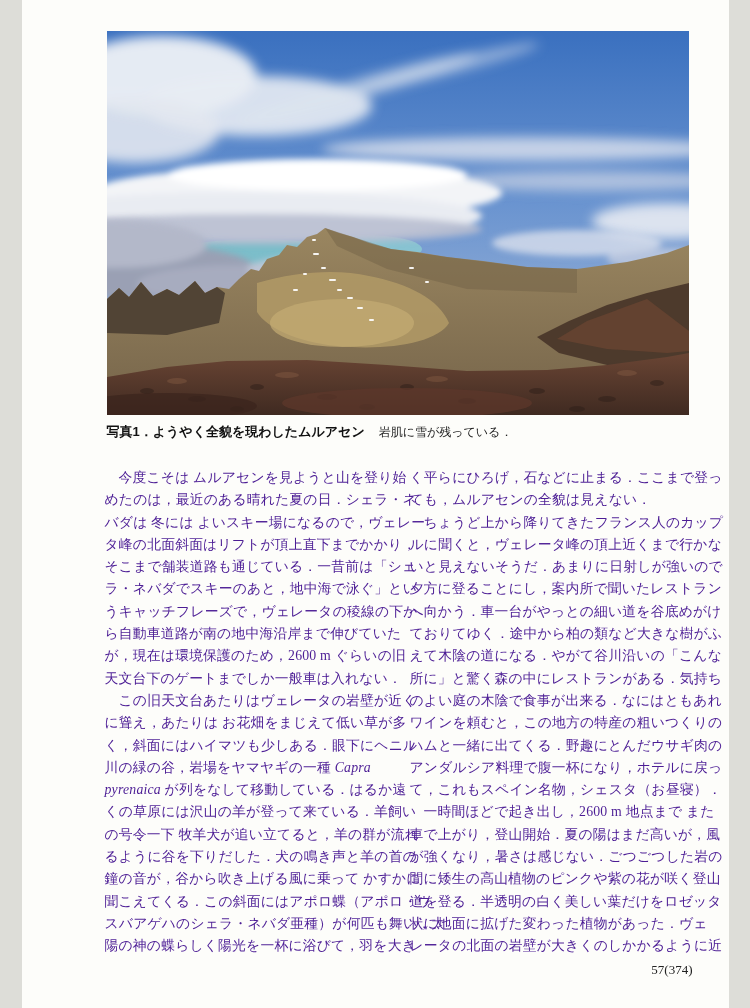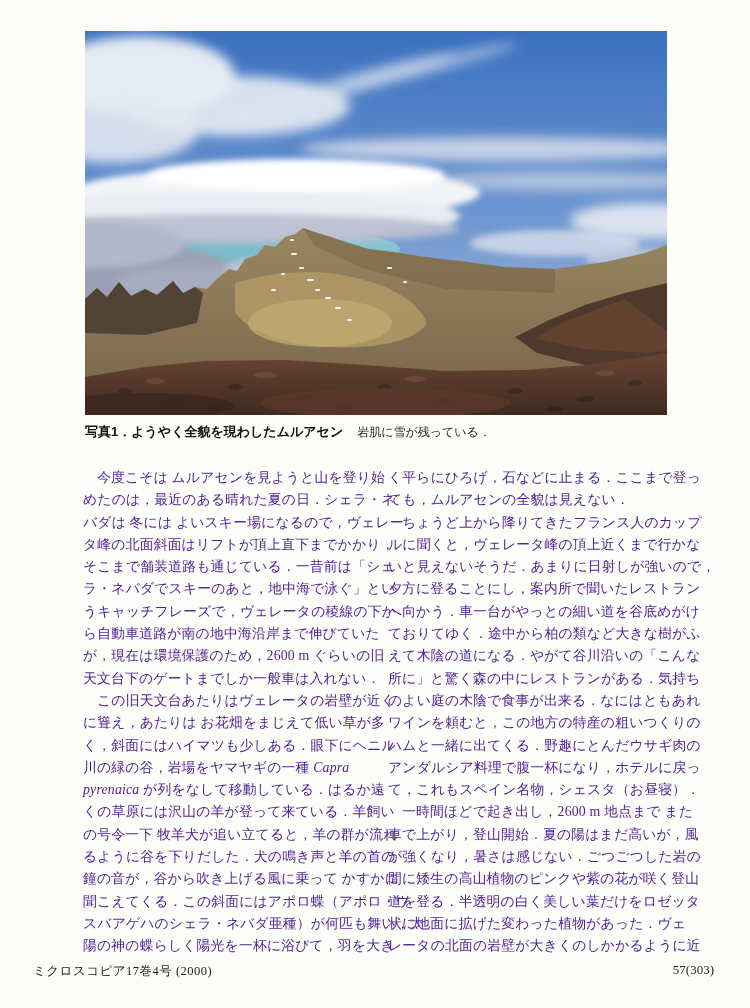--- a/index.html
+++ b/index.html
@@ -1,19 +1,20 @@
 <!DOCTYPE html>
 <html><head>
 <meta charset="utf-8">
 <style>
   html,body{margin:0;padding:0;background:#ddddd8;}
   .page{
-    position:relative;width:750px;height:1008px;margin:0 auto;
+    position:relative;width:694px;height:1008px;margin:0 auto;
     background:#fdfdfa;color:#1c1c1c;overflow:hidden;
     font-family:"Liberation Serif","DejaVu Serif",serif;
+    padding-left:13px;
   }
   .photo{position:absolute;left:85px;top:31px;width:582px;height:384px;}
   .photo svg{display:block;width:100%;height:100%;}
   .caption{
     position:absolute;left:85px;top:423px;width:582px;
     font-family:"Liberation Sans","DejaVu Sans",sans-serif;
     font-size:13px;font-weight:bold;color:#111;white-space:nowrap;
   }
   .caption .cap-note{font-weight:normal;font-size:12px;margin-left:14px;color:#222;}
   .columns{position:absolute;left:83px;top:467px;width:586px;display:flex;gap:24px;}
@@ -140,16 +141,15 @@
 
   <div class="caption">
     <span>写真1．</span><span>ようやく全貌を現わしたムルアセン</span><span class="cap-note">岩肌に雪が残っている．</span>
   </div>
 
   <div class="columns">
     <div class="col">　今度こそは ムルアセンを見ようと山を登り始<br>めたのは，最近のある晴れた夏の日．シェラ・ネ<br>バダは 冬には よいスキー場になるので，ヴェレー<br>タ峰の北面斜面はリフトが頂上直下までかかり，<br>そこまで舗装道路も通じている．一昔前は「シェ<br>ラ・ネバダでスキーのあと，地中海で泳ぐ」とい<br>うキャッチフレーズで，ヴェレータの稜線の下か<br>ら自動車道路が南の地中海沿岸まで伸びていた<br>が，現在は環境保護のため，2600 m ぐらいの旧<br>天文台下のゲートまでしか一般車は入れない．<br>　この旧天文台あたりはヴェレータの岩壁が近く<br>に聳え，あたりは お花畑をまじえて低い草が多<br>く，斜面にはハイマツも少しある．眼下にヘニル<br>川の緑の谷，岩場をヤマヤギの一種 <i>Capra</i><br><i>pyrenaica</i> が列をなして移動している．はるか遠<br>くの草原には沢山の羊が登って来ている．羊飼い<br>の号令一下 牧羊犬が追い立てると，羊の群が流れ<br>るように谷を下りだした．犬の鳴き声と羊の首の<br>鐘の音が，谷から吹き上げる風に乗って かすかに<br>聞こえてくる．この斜面にはアポロ蝶（アポロ・ウ<br>スバアゲハのシェラ・ネバダ亜種）が何匹も舞い，太<br>陽の神の蝶らしく陽光を一杯に浴びて，羽を大き</div>
     <div class="col">く平らにひろげ，石などに止まる．ここまで登っ<br>ても，ムルアセンの全貌は見えない．<br>　ちょうど上から降りてきたフランス人のカップ<br>ルに聞くと，ヴェレータ峰の頂上近くまで行かな<br>いと見えないそうだ．あまりに日射しが強いので，<br>夕方に登ることにし，案内所で聞いたレストラン<br>へ向かう．車一台がやっとの細い道を谷底めがけ<br>ておりてゆく．途中から柏の類など大きな樹がふ<br>えて木陰の道になる．やがて谷川沿いの「こんな<br>所に」と驚く森の中にレストランがある．気持ち<br>のよい庭の木陰で食事が出来る．なにはともあれ<br>ワインを頼むと，この地方の特産の粗いつくりの<br>ハムと一緒に出てくる．野趣にとんだウサギ肉の<br>アンダルシア料理で腹一杯になり，ホテルに戻っ<br>て，これもスペイン名物，シェスタ（お昼寝）．<br>　一時間ほどで起き出し，2600 m 地点まで また<br>車で上がり，登山開始．夏の陽はまだ高いが，風<br>が強くなり，暑さは感じない．ごつごつした岩の<br>間に矮生の高山植物のピンクや紫の花が咲く登山<br>道を登る．半透明の白く美しい葉だけをロゼッタ<br>状に地面に拡げた変わった植物があった．ヴェ<br>レータの北面の岩壁が大きくのしかかるように近</div>
   </div>
 
-  <div class="footer-journal">ミクロスコピア17巻4号 (2000)</div>
-  <div class="footer-page">57(303)</div>
+  <div class="footer-page">57(374)</div>
 
 </div>
 
 </body></html>

